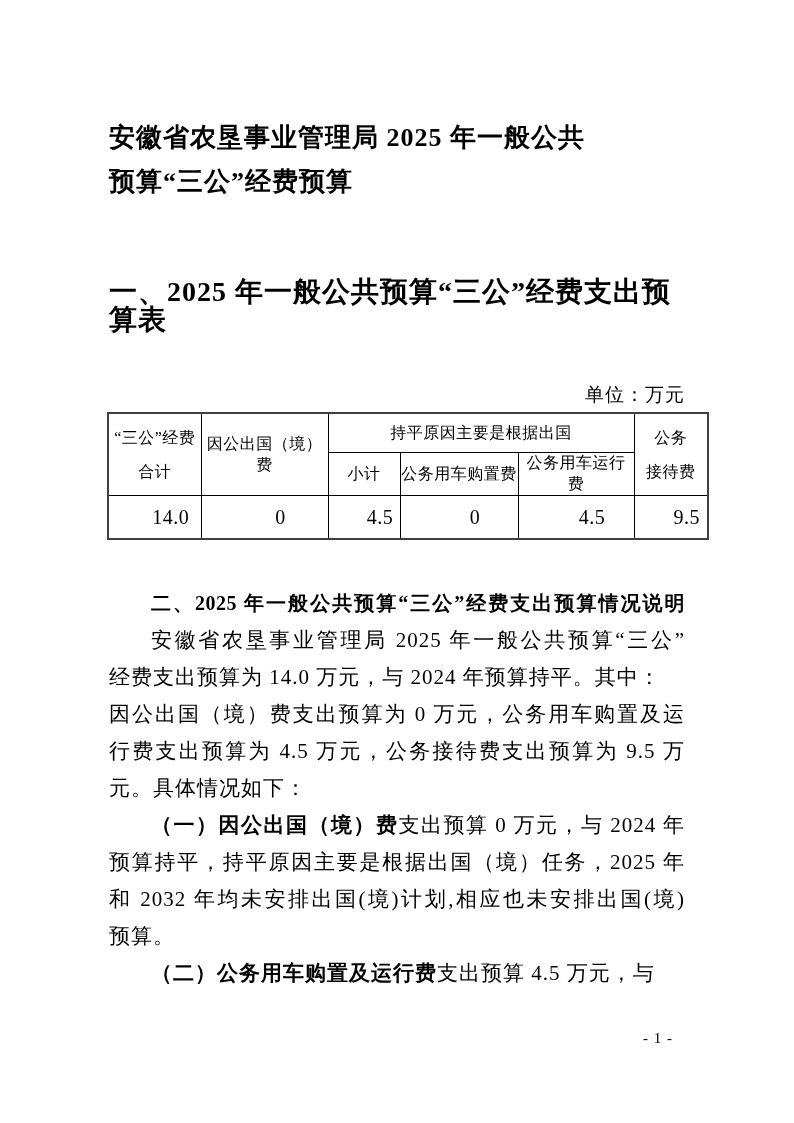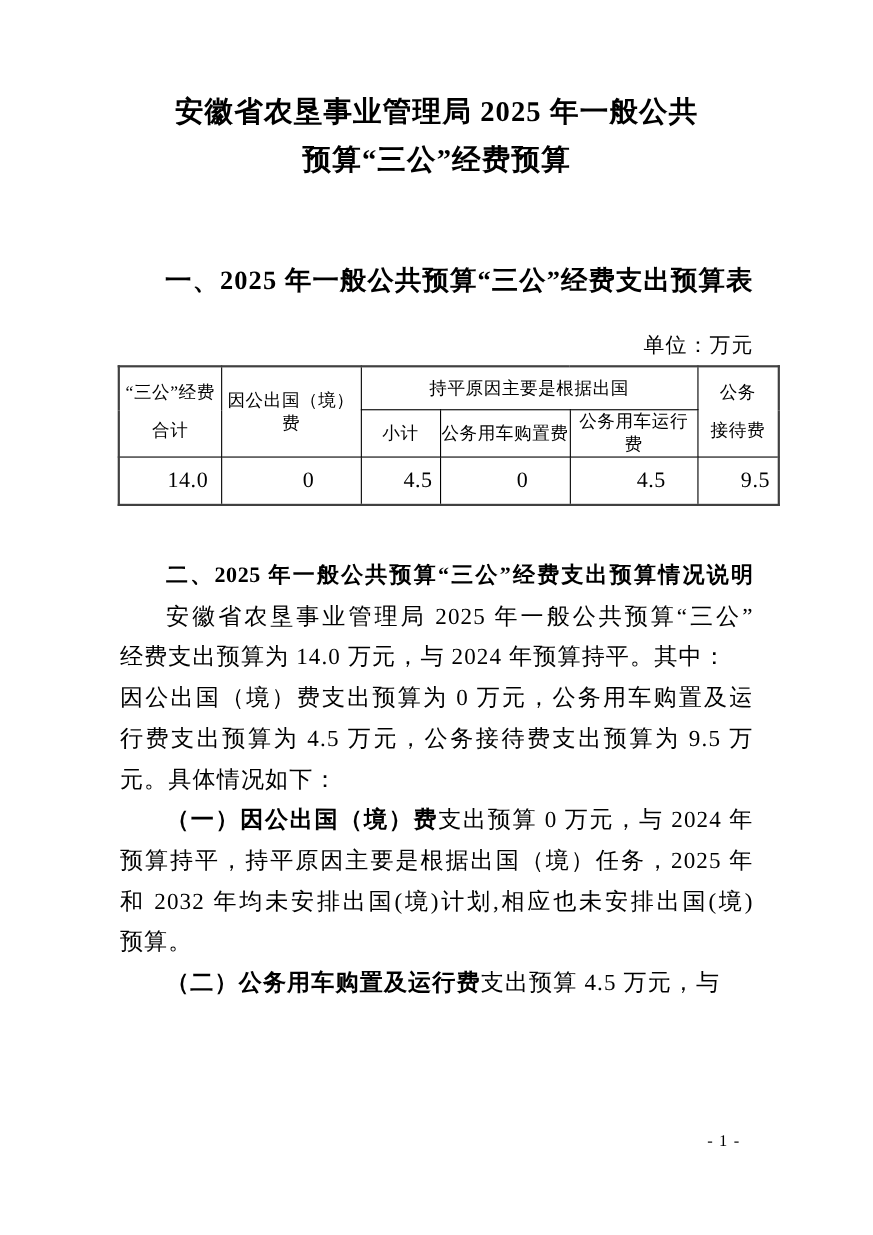--- a/index.html
+++ b/index.html
@@ -16,37 +16,36 @@
     font-family: "Liberation Serif", "DejaVu Serif", serif;
     color: #000000;
   }
   .content {
     position: absolute;
     left: 109px;
     top: 0;
     width: 576px;
   }
   .doc-title {
-    margin-top: 80px;
+    margin-top: 116px;
     font-size: 26px;
     font-weight: bold;
-    text-align: center;
     line-height: 44px;
     letter-spacing: 1px;
   }
   .section1-heading {
     margin-top: 74px;
-    font-size: 24px;
+    font-size: 28px;
     font-weight: bold;
-    text-align: right;
+    text-align: left;
     line-height: 28px;
     letter-spacing: 1px;
   }
   .unit-row {
-    margin-top: 32px;
+    margin-top: 48px;
     text-align: right;
     font-size: 19px;
     line-height: 26px;
     letter-spacing: 1px;
   }
   table.budget-table {
     margin-top: 4px;
     margin-left: -2px;
     border-collapse: collapse;
     border: 2px solid #404040;

